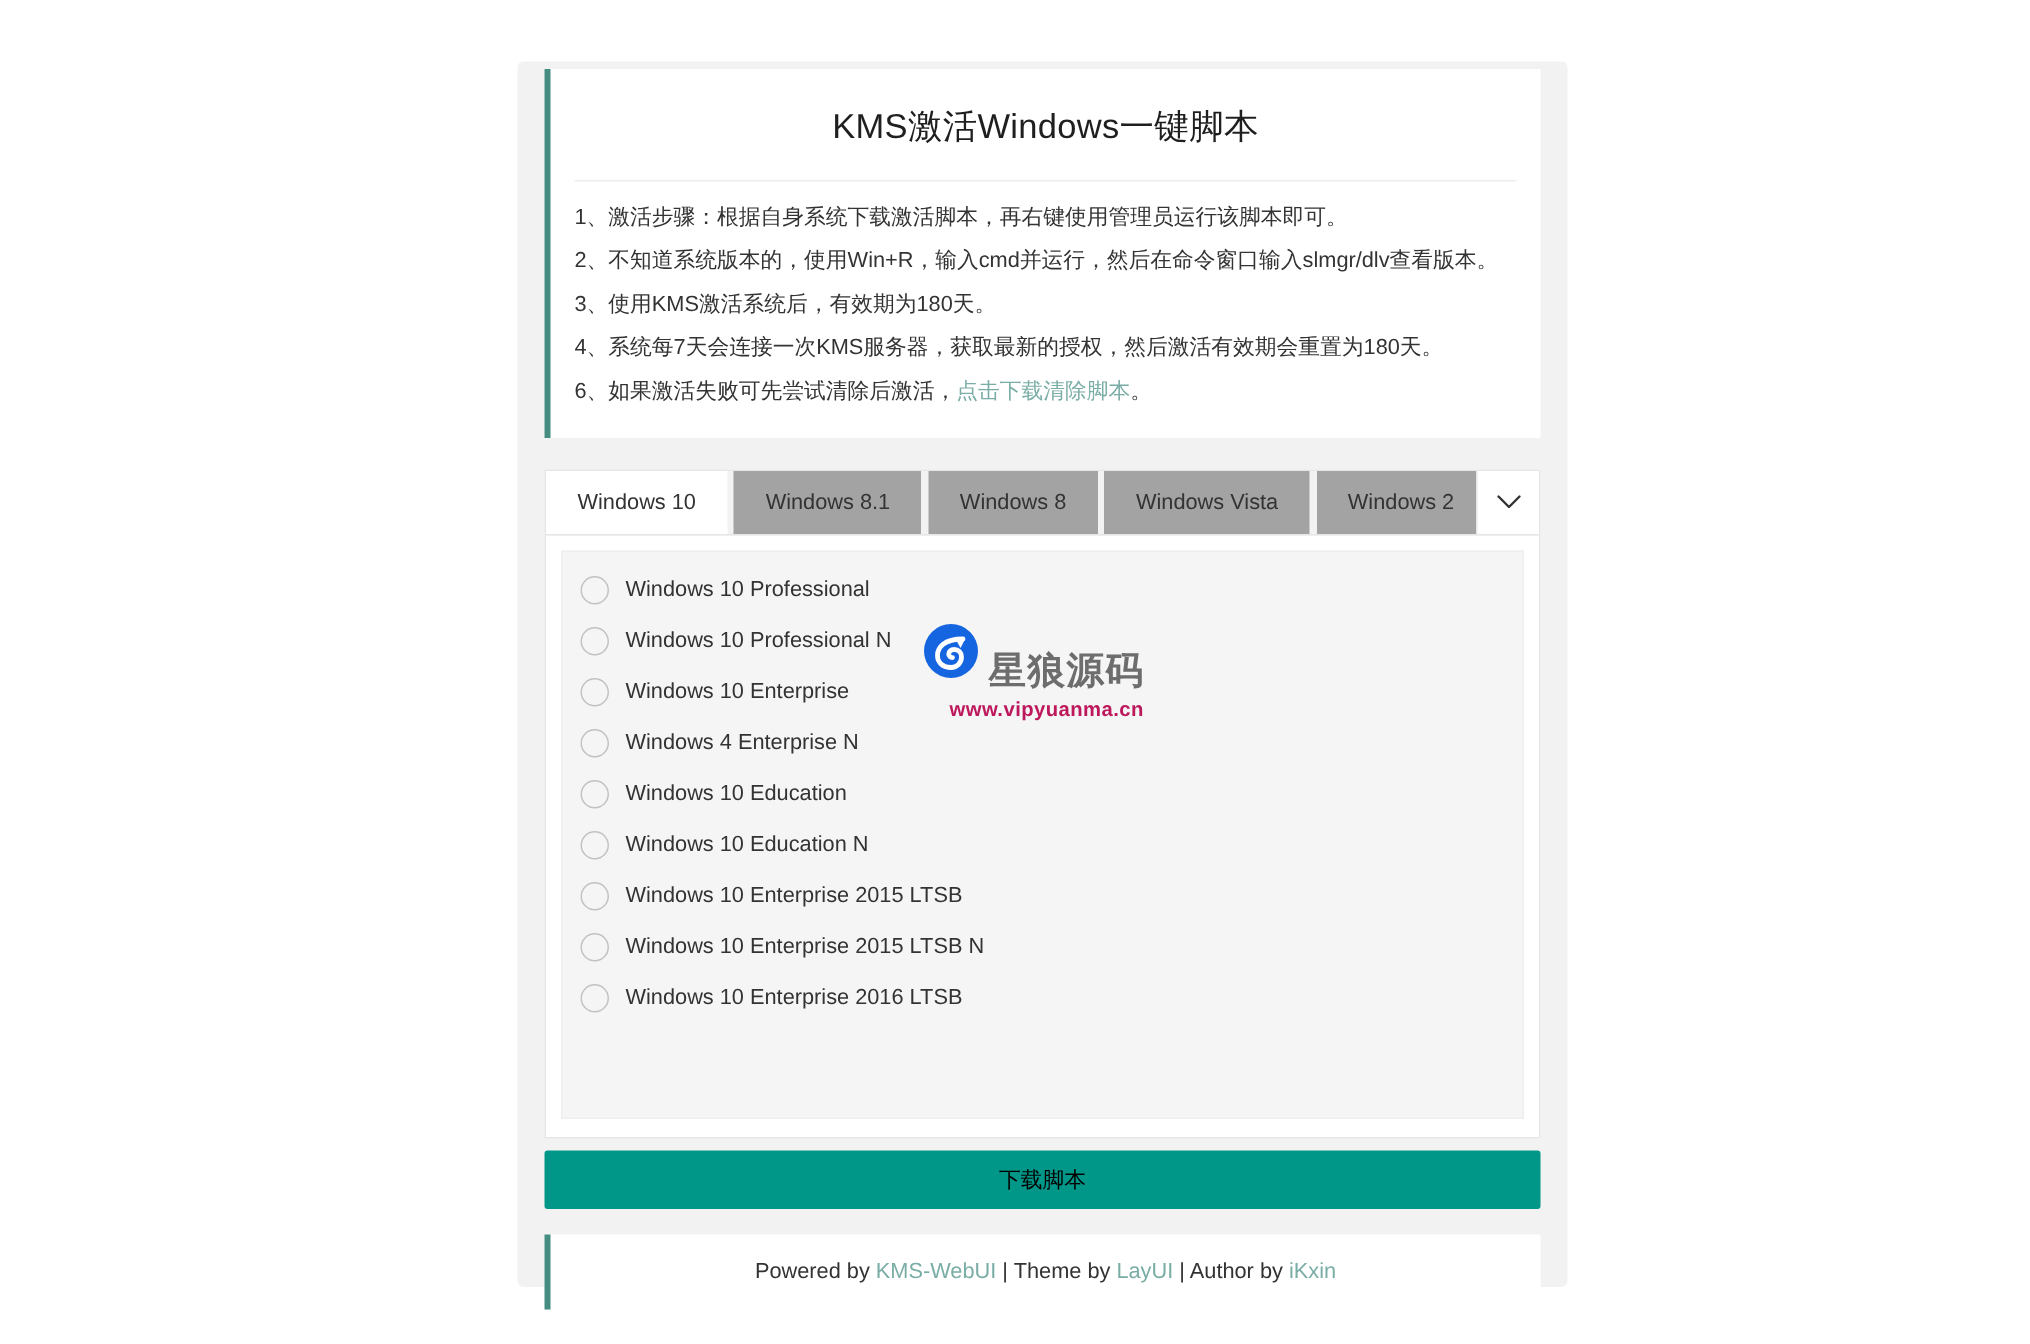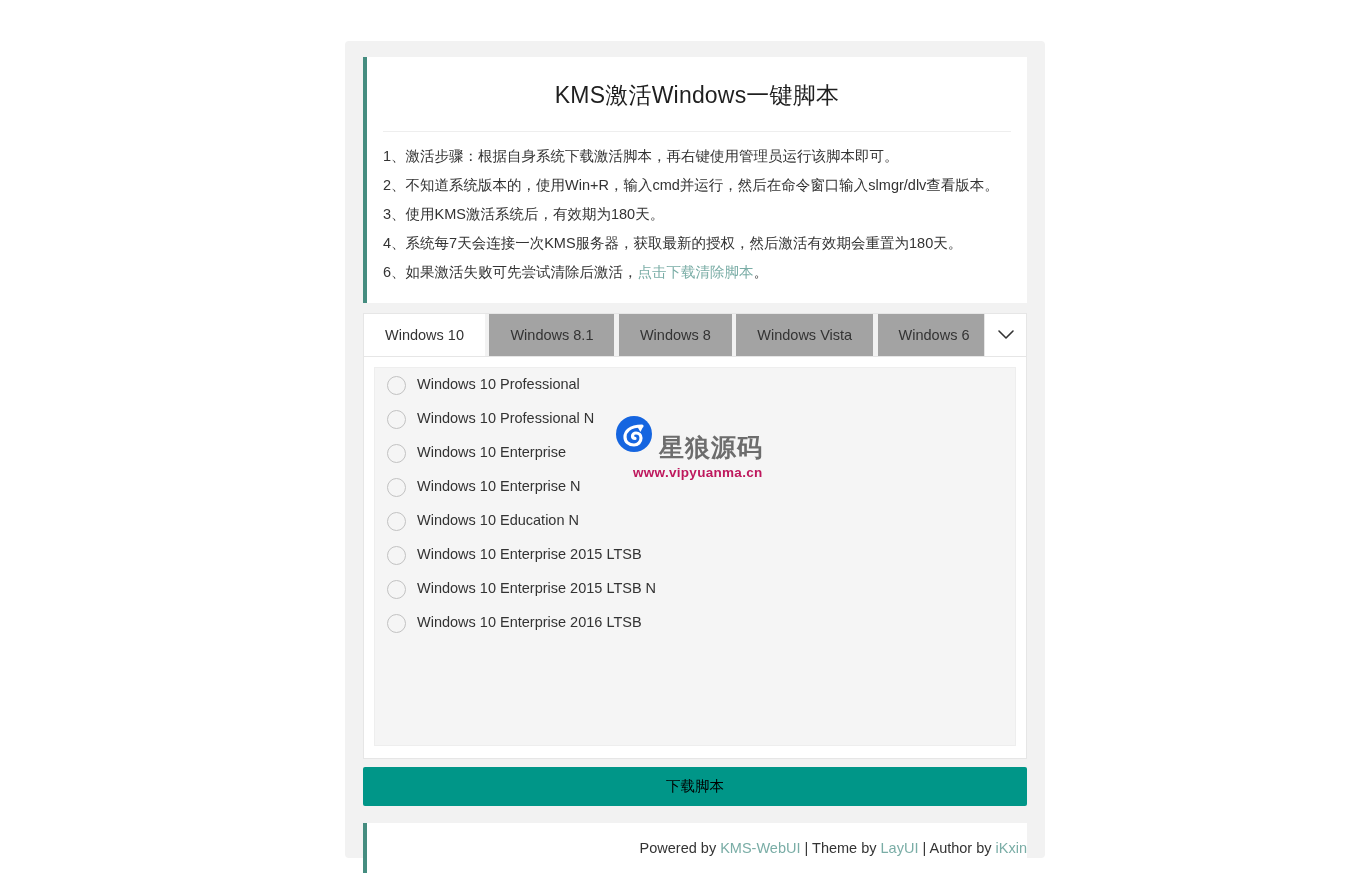--- a/index.html
+++ b/index.html
@@ -26,21 +26,21 @@
     height: 817px;
     background: #f2f2f2;
     border-radius: 4px;
     box-sizing: border-box;
   }
 
   
   .notice-card {
     position: absolute;
     left: 18px;
-    top: 16px;
+    top: 5px;
     width: 664px;
     background: #ffffff;
     border-left: 4px solid #458d80;
     box-sizing: border-box;
   }
   .notice-title {
     text-align: center;
     font-size: 23px;
     color: #1f1f1f;
     font-weight: normal;
@@ -122,20 +122,21 @@
     position: relative;
     margin: 10px;
     padding: 8px 0 10px 0;
     background: #f5f5f5;
     border: 1px solid #eeeeee;
     box-sizing: border-box;
     height: 379px;
   }
   .radio-row {
     display: flex;
+    align-items: center;
     height: 34px;
     padding-left: 12px;
     cursor: pointer;
   }
   .radio-dot {
     width: 19px;
     height: 19px;
     border-radius: 50%;
     border: 1.5px solid #c2c2c2;
     background: #f5f5f5;
@@ -200,21 +201,21 @@
     position: absolute;
     left: 18px;
     top: 782px;
     width: 664px;
     height: 50px;
     background: #ffffff;
     border-left: 4px solid #458d80;
     box-sizing: border-box;
     display: flex;
     align-items: center;
-    justify-content: flex-end;
+    justify-content: center;
   }
   .footer-text {
     font-size: 14.5px;
     color: #333333;
   }
   .footer-link {
     color: #7aada6;
     text-decoration: none;
     cursor: pointer;
   }
@@ -237,21 +238,21 @@
       </div>
     </div>
 
     <div class="tab-wrap">
 
       <div class="tab-bar">
         <div class="tab active">Windows 10</div>
         <div class="tab">Windows 8.1</div>
         <div class="tab">Windows 8</div>
         <div class="tab">Windows Vista</div>
-        <div class="tab">Windows 6</div>
+        <div class="tab">Windows 2</div>
         <div class="tab">Windows Serv</div>
         <div class="tab-more">
           <span>
             <svg width="20" height="16" viewBox="0 0 20 16" aria-hidden="true">
               <path d="M3 4 L10 11 L17 4" fill="none" stroke="#333333" stroke-width="1.6" stroke-linecap="round" stroke-linejoin="round"></path>
             </svg>
           </span>
         </div>
       </div>
 
@@ -263,21 +264,25 @@
         <div class="radio-row">
           <span class="radio-dot"></span>
           <span class="radio-label">Windows 10 Professional N</span>
         </div>
         <div class="radio-row">
           <span class="radio-dot"></span>
           <span class="radio-label">Windows 10 Enterprise</span>
         </div>
         <div class="radio-row">
           <span class="radio-dot"></span>
-          <span class="radio-label">Windows 10 Enterprise N</span>
+          <span class="radio-label">Windows 4 Enterprise N</span>
+        </div>
+        <div class="radio-row">
+          <span class="radio-dot"></span>
+          <span class="radio-label">Windows 10 Education</span>
         </div>
         <div class="radio-row">
           <span class="radio-dot"></span>
           <span class="radio-label">Windows 10 Education N</span>
         </div>
         <div class="radio-row">
           <span class="radio-dot"></span>
           <span class="radio-label">Windows 10 Enterprise 2015 LTSB</span>
         </div>
         <div class="radio-row">

